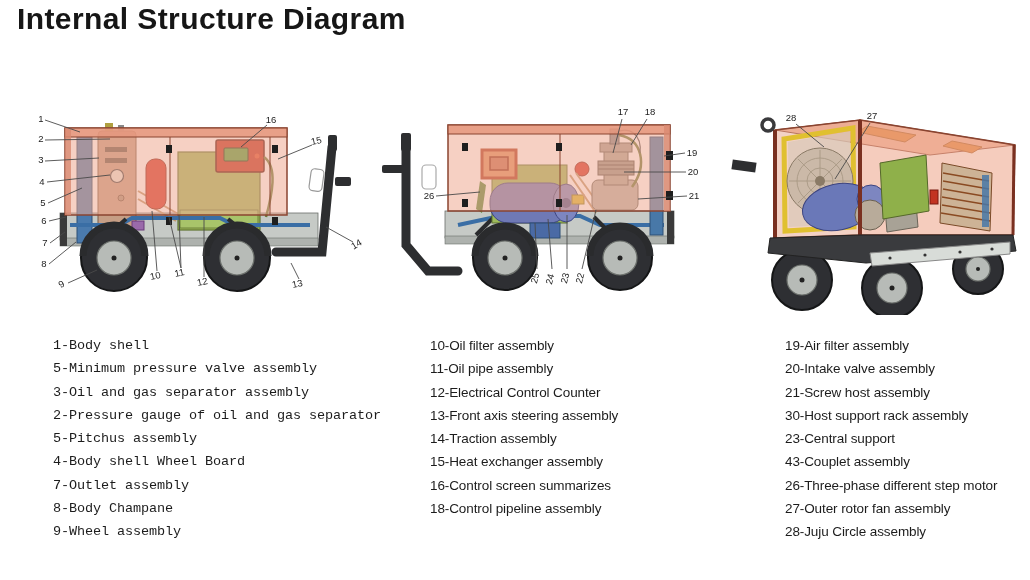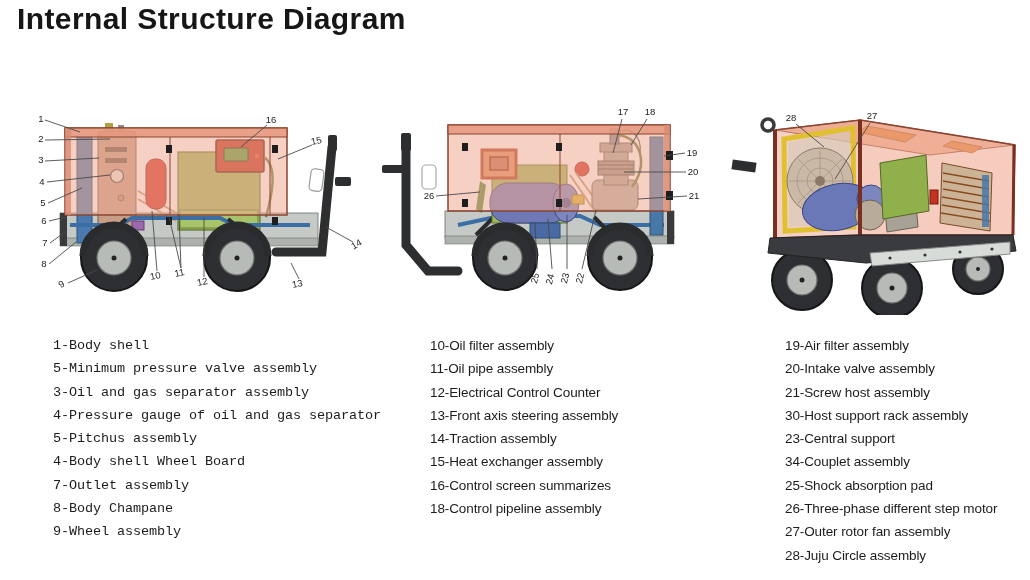--- a/index.html
+++ b/index.html
@@ -342,21 +342,21 @@
     <g>
       <text class="co" x="71" y="26">28</text>
       <text class="co" x="152" y="24">27</text>
     </g>
   </svg>
 
   <div id="col1" class="legend-col">
     <div class="item">1-Body shell</div>
     <div class="item">5-Minimum pressure valve assembly</div>
     <div class="item">3-Oil and gas separator assembly</div>
-    <div class="item">4-Pressure gauge of oil and gas separator</div>
+    <div class="item">2-Pressure gauge of oil and gas separator</div>
     <div class="item">5-Pitchus assembly</div>
     <div class="item">4-Body shell Wheel Board</div>
     <div class="item">7-Outlet assembly</div>
     <div class="item">8-Body Champane</div>
     <div class="item">9-Wheel assembly</div>
   </div>
   <div id="col2" class="legend-col">
     <div class="item">10-Oil filter assembly</div>
     <div class="item">11-Oil pipe assembly</div>
     <div class="item">12-Electrical Control Counter</div>
@@ -365,20 +365,19 @@
     <div class="item">15-Heat exchanger assembly</div>
     <div class="item">16-Control screen summarizes</div>
     <div class="item">18-Control pipeline assembly</div>
   </div>
   <div id="col3" class="legend-col">
     <div class="item">19-Air filter assembly</div>
     <div class="item">20-Intake valve assembly</div>
     <div class="item">21-Screw host assembly</div>
     <div class="item">30-Host support rack assembly</div>
     <div class="item">23-Central support</div>
-    <div class="item">34-Couplet assembly</div>
-    <div class="item">25-Shock absorption pad</div>
+    <div class="item">43-Couplet assembly</div>
     <div class="item">26-Three-phase different step motor</div>
     <div class="item">27-Outer rotor fan assembly</div>
     <div class="item">28-Juju Circle assembly</div>
   </div>
 
 </div>
 
 </body></html>

